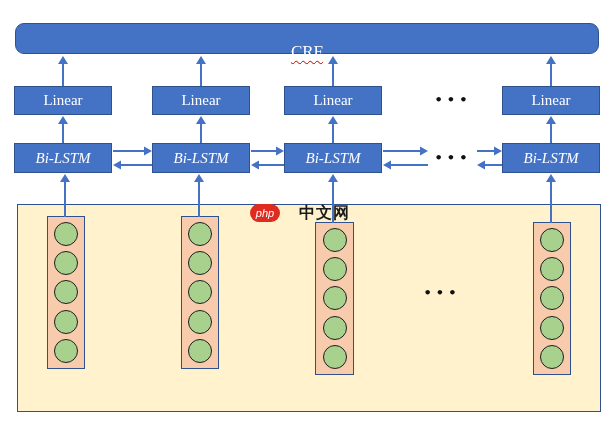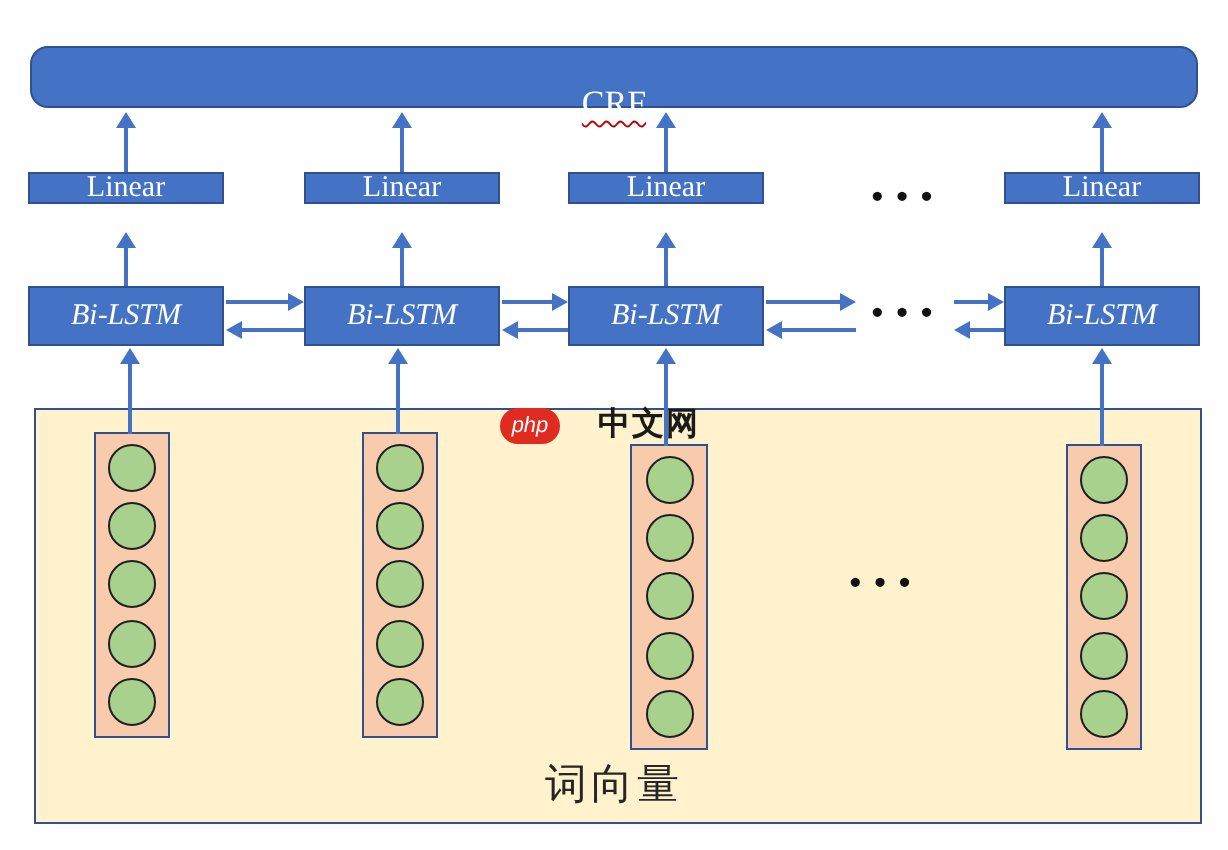--- a/index.html
+++ b/index.html
@@ -7,21 +7,21 @@
     position:relative;width:614px;height:425px;background:#ffffff;
     font-family:"Liberation Serif", serif;overflow:hidden;
   }
   .box{
     position:absolute;background:#4472C4;border:1px solid #2F528F;
     color:#fff;display:flex;align-items:center;justify-content:center;
     box-sizing:border-box;
   }
   .crf{left:15px;top:23px;width:584px;height:31px;border-radius:9px;font-size:17px;}
   .crf .wavy{text-decoration:underline wavy #C00000 1px;text-underline-offset:3px;margin-top:26px;}
-  .small{width:98px;height:16px;font-size:15px;}
+  .small{width:98px;height:29px;font-size:15px;}
   .linear{top:86px;}
   .bilstm{top:143px;height:30px;font-style:italic;}
   .c1{left:14px;} .c2{left:152px;} .c3{left:284px;} .c4{left:502px;}
 
   .panel{
     position:absolute;left:17px;top:204px;width:584px;height:208px;
     background:#FFF2CC;border:1.5px solid #2F528F;box-sizing:border-box;
   }
   .caption{
     position:absolute;left:0;width:100%;top:378px;text-align:center;
@@ -56,21 +56,20 @@
   svg.arrows{position:absolute;left:0;top:0;pointer-events:none;}
   svg.arrows line{stroke:#4472C4;stroke-width:2;}
   svg.arrows polygon{fill:#4472C4;}
 </style>
 </head>
 <body>
 
 <div class="canvas">
 
   <div class="panel"></div>
-  <div class="caption">词向量</div>
 
   <div class="vec v1">
     <div class="node"></div>
     <div class="node"></div>
     <div class="node"></div>
     <div class="node"></div>
     <div class="node"></div>
   </div>
   <div class="vec v2">
     <div class="node"></div>

